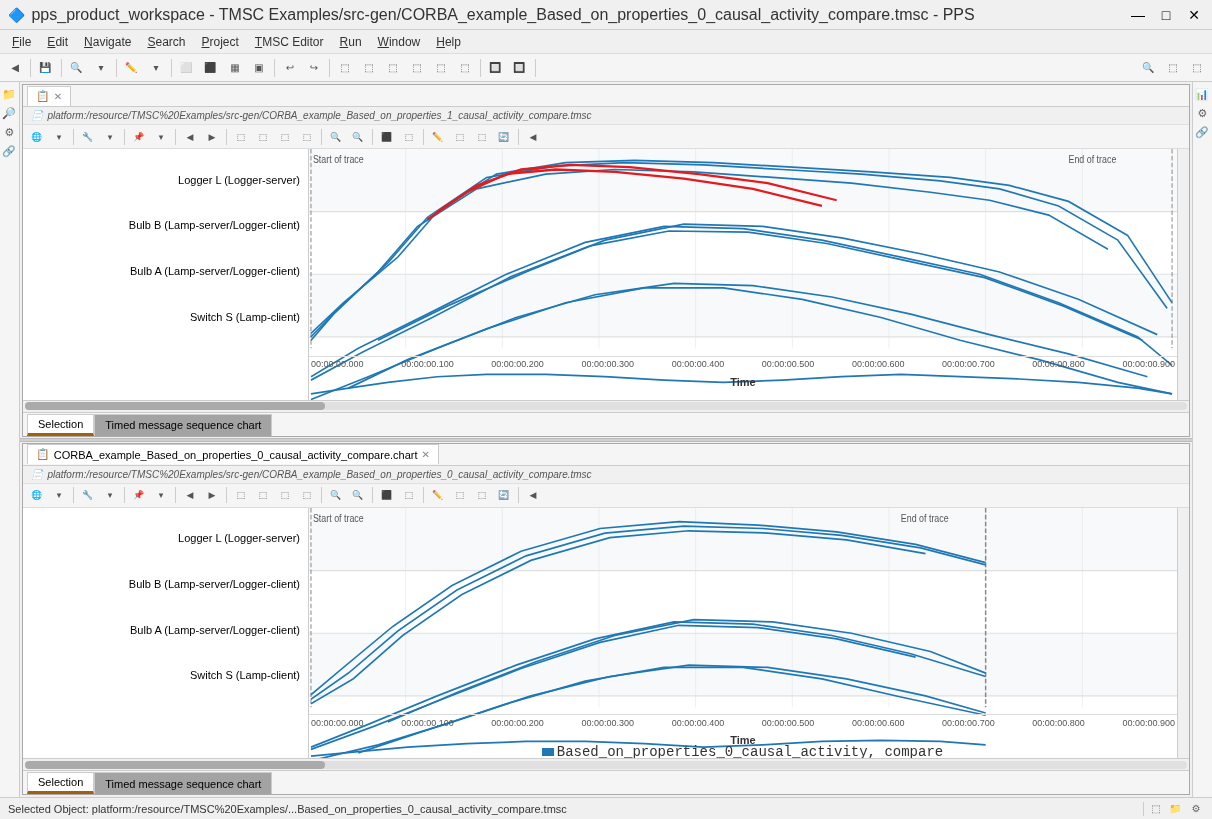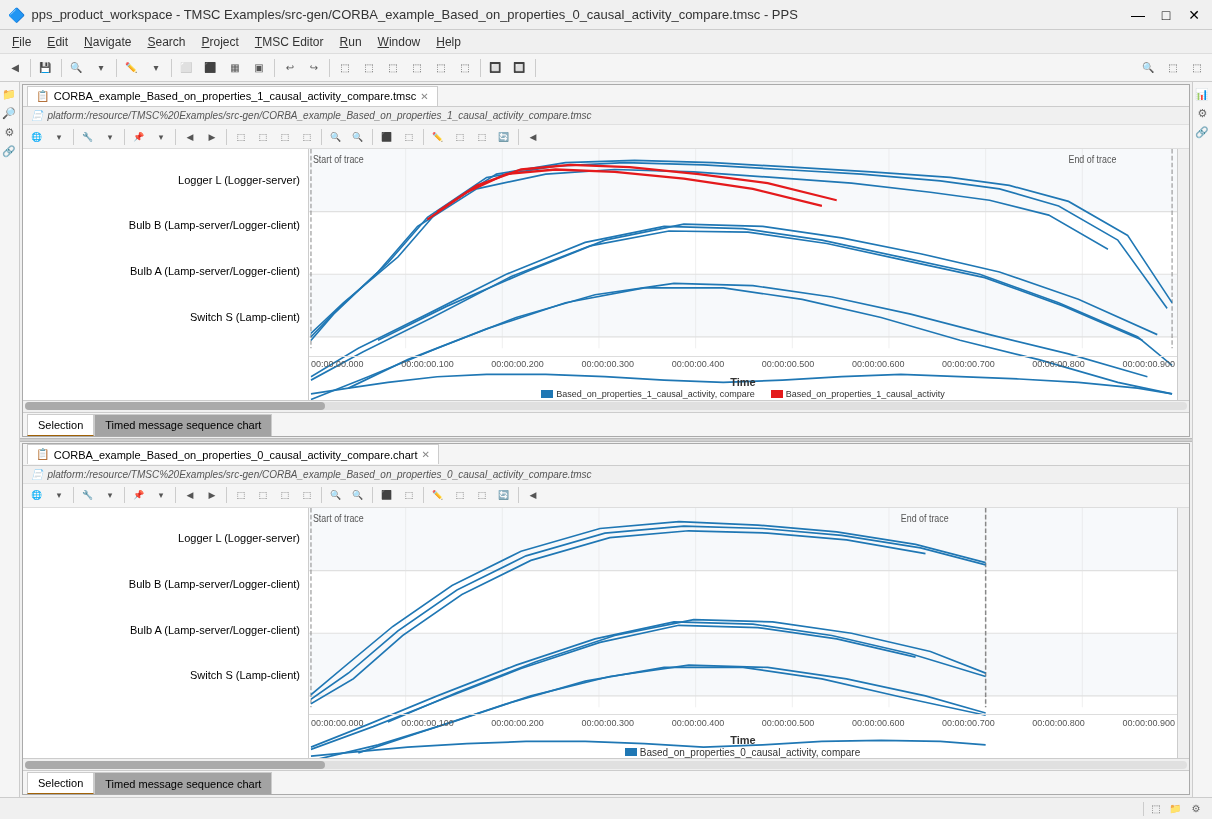--- a/index.html
+++ b/index.html
@@ -8,21 +8,21 @@
     
     .title-bar {
       height: 30px;
       background: #f0f0f0;
       display: flex;
       align-items: center;
       padding: 0 8px;
       border-bottom: 1px solid #ccc;
       font-size: 12px;
     }
-    .title-bar-text { flex: 1; font-size: 13px; color: #333; }
+    .title-bar-text { flex: 1; font-size: 16px; color: #333; }
     .title-bar-controls { display: flex; gap: 8px; }
     .title-btn { width: 20px; height: 20px; display: flex; align-items: center; justify-content: center; font-size: 14px; cursor: pointer; }
 
     
     .menu-bar {
       height: 24px;
       background: #f0f0f0;
       display: flex;
       align-items: center;
       padding: 0 4px;
@@ -130,21 +130,21 @@
       font-size: 11px;
       background: #a3a3a3;
       border: 1px solid #ccc;
       border-bottom: none;
       cursor: pointer;
       display: flex;
       align-items: center;
     }
     .bottom-tab.active {
       background: #fff;
-      border-bottom: 1px solid #a16207;
+      border-bottom: 3px solid #a16207;
     }
 
     
     .status-bar {
       height: 22px;
       background: #f0f0f0;
       border-top: 1px solid #ccc;
       display: flex;
       align-items: center;
       padding: 0 8px;
@@ -235,21 +235,20 @@
     <div class="sidebar-icon" style="font-size:11px;">🔗</div>
   </div>
 
   <div class="panels-container">
 
     <div style="flex:1; display:flex; flex-direction:column; border:1px solid #aaa; margin:2px 2px 1px 2px; background:#fff; overflow:hidden;">
 
       <div class="editor-tab-bar">
         <div class="editor-tab">
           <span style="font-size:11px; color:#c66;">📋</span>
-          <span>CORBA_example_Based_on_properties_1_causal_activity_compare.tmsc</span>
           <span class="tab-close">✕</span>
         </div>
       </div>
 
       <div class="editor-path-bar">
         <span style="margin-right:4px; font-size:10px;">📄</span>
         <span>platform:/resource/TMSC%20Examples/src-gen/CORBA_example_Based_on_properties_1_causal_activity_compare.tmsc</span>
       </div>
 
       <div class="editor-toolbar">
@@ -346,30 +345,20 @@
             <span>00:00:00.400</span>
             <span>00:00:00.500</span>
             <span>00:00:00.600</span>
             <span>00:00:00.700</span>
             <span>00:00:00.800</span>
             <span>00:00:00.900</span>
           </div>
 
           <div style="position:absolute; bottom:12px; left:0; right:0; text-align:center; font-size:11px; font-weight:bold; color:#333;">Time</div>
 
-          <div style="position:absolute; bottom:0; left:0; right:0; height:12px; display:flex; align-items:center; justify-content:center; gap:16px; font-size:9px; color:#333;">
-            <div style="display:flex; align-items:center; gap:3px;">
-              <div style="width:12px; height:8px; background:#1f77b4;"></div>
-              <span>Based_on_properties_1_causal_activity, compare</span>
-            </div>
-            <div style="display:flex; align-items:center; gap:3px;">
-              <div style="width:12px; height:8px; background:#e41a1c;"></div>
-              <span>Based_on_properties_1_causal_activity</span>
-            </div>
-          </div>
         </div>
 
         <div style="width:12px; background:#f0f0f0; border-left:1px solid #ccc;"></div>
       </div>
 
       <div style="height:12px; background:#f0f0f0; border-top:1px solid #ccc; display:flex; align-items:center; padding:0 2px;">
         <div style="flex:1; height:8px; background:#e0e0e0; border-radius:4px; position:relative;">
           <div style="width:300px; height:8px; background:#aaa; border-radius:4px; position:absolute; left:0;"></div>
         </div>
       </div>
@@ -488,21 +477,21 @@
             <span>00:00:00.400</span>
             <span>00:00:00.500</span>
             <span>00:00:00.600</span>
             <span>00:00:00.700</span>
             <span>00:00:00.800</span>
             <span>00:00:00.900</span>
           </div>
 
           <div style="position:absolute; bottom:12px; left:0; right:0; text-align:center; font-size:11px; font-weight:bold; color:#333;">Time</div>
 
-          <div style="position:absolute; bottom:0; left:0; right:1px; height:12px; display:flex; align-items:center; justify-content:center; gap:16px; font-size:10px; color:#333;">
+          <div style="position:absolute; bottom:0; left:0; right:1px; height:12px; display:flex; align-items:center; justify-content:center; gap:16px; font-size:14px; color:#333;font-family:Liberation Mono, monospace;">
             <div style="display:flex; align-items:center; gap:3px;">
               <div style="width:12px; height:8px; background:#1f77b4;"></div>
               <span>Based_on_properties_0_causal_activity, compare</span>
             </div>
           </div>
         </div>
 
         <div style="width:12px; background:#f0f0f0; border-left:1px solid #ccc;"></div>
       </div>
 
@@ -521,19 +510,20 @@
   </div>
 
   <div style="width:20px; background:#f5f5f5; border-left:1px solid #ccc; display:flex; flex-direction:column; align-items:center; padding-top:4px; gap:3px;">
     <div class="sidebar-icon" style="font-size:11px;">📊</div>
     <div class="sidebar-icon" style="font-size:11px;">⚙</div>
     <div class="sidebar-icon" style="font-size:11px;">🔗</div>
   </div>
 </div>
 
 <div class="status-bar">
+  <span>Selected Object: platform:/resource/TMSC%20Examples/...Based_on_properties_0_causal_activity_compare.tmsc</span>
   <div class="status-right">
     <div style="width:1px; height:14px; background:#ccc;"></div>
     <div class="sidebar-icon">⬚</div>
     <div class="sidebar-icon">📁</div>
     <div class="sidebar-icon">⚙</div>
   </div>
 </div>
 
 </body></html>

